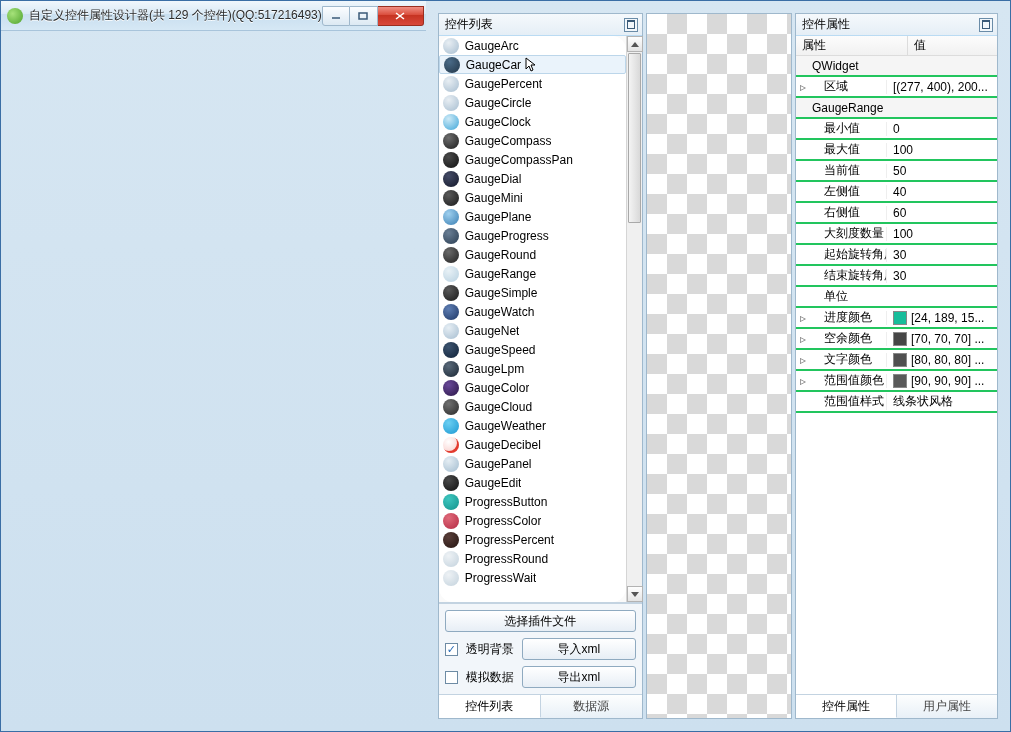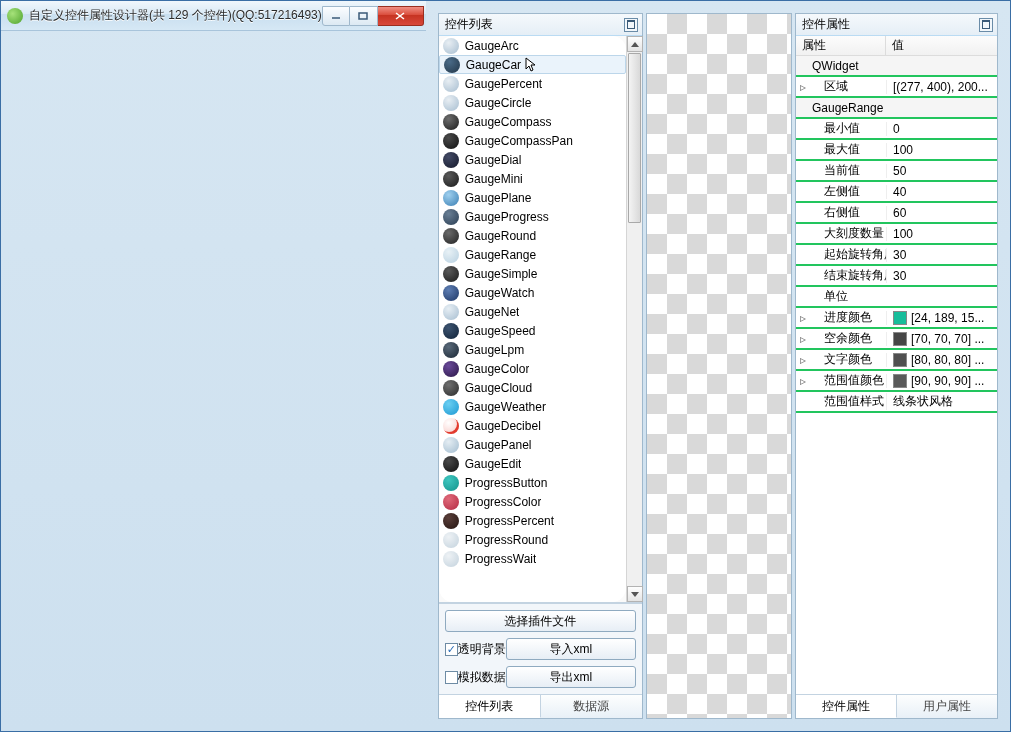--- a/index.html
+++ b/index.html
@@ -137,21 +137,21 @@
   padding: 6px;
   display: flex; flex-direction: column;
   border-top: 1px solid #c3d3e1;
 }
 .wide-btn {
   height: 22px;
   background: linear-gradient(to bottom, #fff, #e7eef5);
   border: 1px solid #8faac0; border-radius: 3px;
   cursor: default;
 }
-.row { display: flex; align-items: center; margin-top: 6px; }
+.row { display: flex; align-items: center; gap: 8px; margin-top: 6px; }
 .chk {
   width: 13px; height: 13px; border: 1px solid #6d8ba4; background: #fff;
   display:flex; align-items:center; justify-content:center;
 }
 .chk.checked::after {
   content: "✓"; font-size: 11px; color: #2a6db8; line-height: 1;
 }
 .small-btn {
   flex: 1; height: 22px;
   background: linear-gradient(to bottom, #fff, #e7eef5);
@@ -173,21 +173,21 @@
 }
 .tab:last-child { border-right: none; }
 .tab.active { background: #fff; border-bottom: 1px solid #fff; font-weight: normal; }
 .tab.inactive { color: #444; }
 
 .right-body { flex: 1; display: flex; flex-direction: column; min-height: 0; background:#fff; }
 .prop-header {
   height: 20px; display: flex; border-bottom: 1px solid #dcdcdc;
   background: linear-gradient(to bottom,#fcfcfc,#f1f1f1);
 }
-.prop-header .col1 { width: 90px; padding-left: 6px; display:flex; align-items:center; border-right: 1px solid #dcdcdc; }
+.prop-header .col1 { width: 112px; padding-left: 6px; display:flex; align-items:center; border-right: 1px solid #dcdcdc; }
 .prop-header .col2 { flex:1; padding-left: 6px; display:flex; align-items:center; }
 
 .prop-list { flex:1; overflow:hidden; }
 .prop-row {
   height: 21px; display: flex; align-items:center;
   border-bottom: 2px solid #22c55e;
 }
 .prop-row.group {
   background: #f5f5f5; font-weight: normal;
 }
@@ -248,20 +248,24 @@
                   </svg>
                 </span>
               </div>
               <div class="cl-item">
                 <div class="ic" style="background: radial-gradient(circle at 35% 30%, rgb(232, 238, 243), rgb(166, 189, 208));"></div>
                 <div class="label">GaugePercent</div>
               </div>
               <div class="cl-item">
                 <div class="ic" style="background: radial-gradient(circle at 35% 30%, rgb(232, 238, 243), rgb(166, 189, 208));"></div>
                 <div class="label">GaugeCircle</div>
+              </div>
+              <div class="cl-item">
+                <div class="ic" style="background: radial-gradient(circle at 35% 30%, rgb(205, 234, 247), rgb(63, 166, 216));"></div>
+                <div class="label">GaugeClock</div>
               </div>
               <div class="cl-item">
                 <div class="ic" style="background: radial-gradient(circle at 35% 30%, rgb(109, 109, 109), rgb(28, 28, 28));"></div>
                 <div class="label">GaugeCompass</div>
               </div>
               <div class="cl-item">
                 <div class="ic" style="background: radial-gradient(circle at 35% 30%, rgb(74, 74, 74), rgb(17, 17, 17));"></div>
                 <div class="label">GaugeCompassPan</div>
               </div>
               <div class="cl-item">

